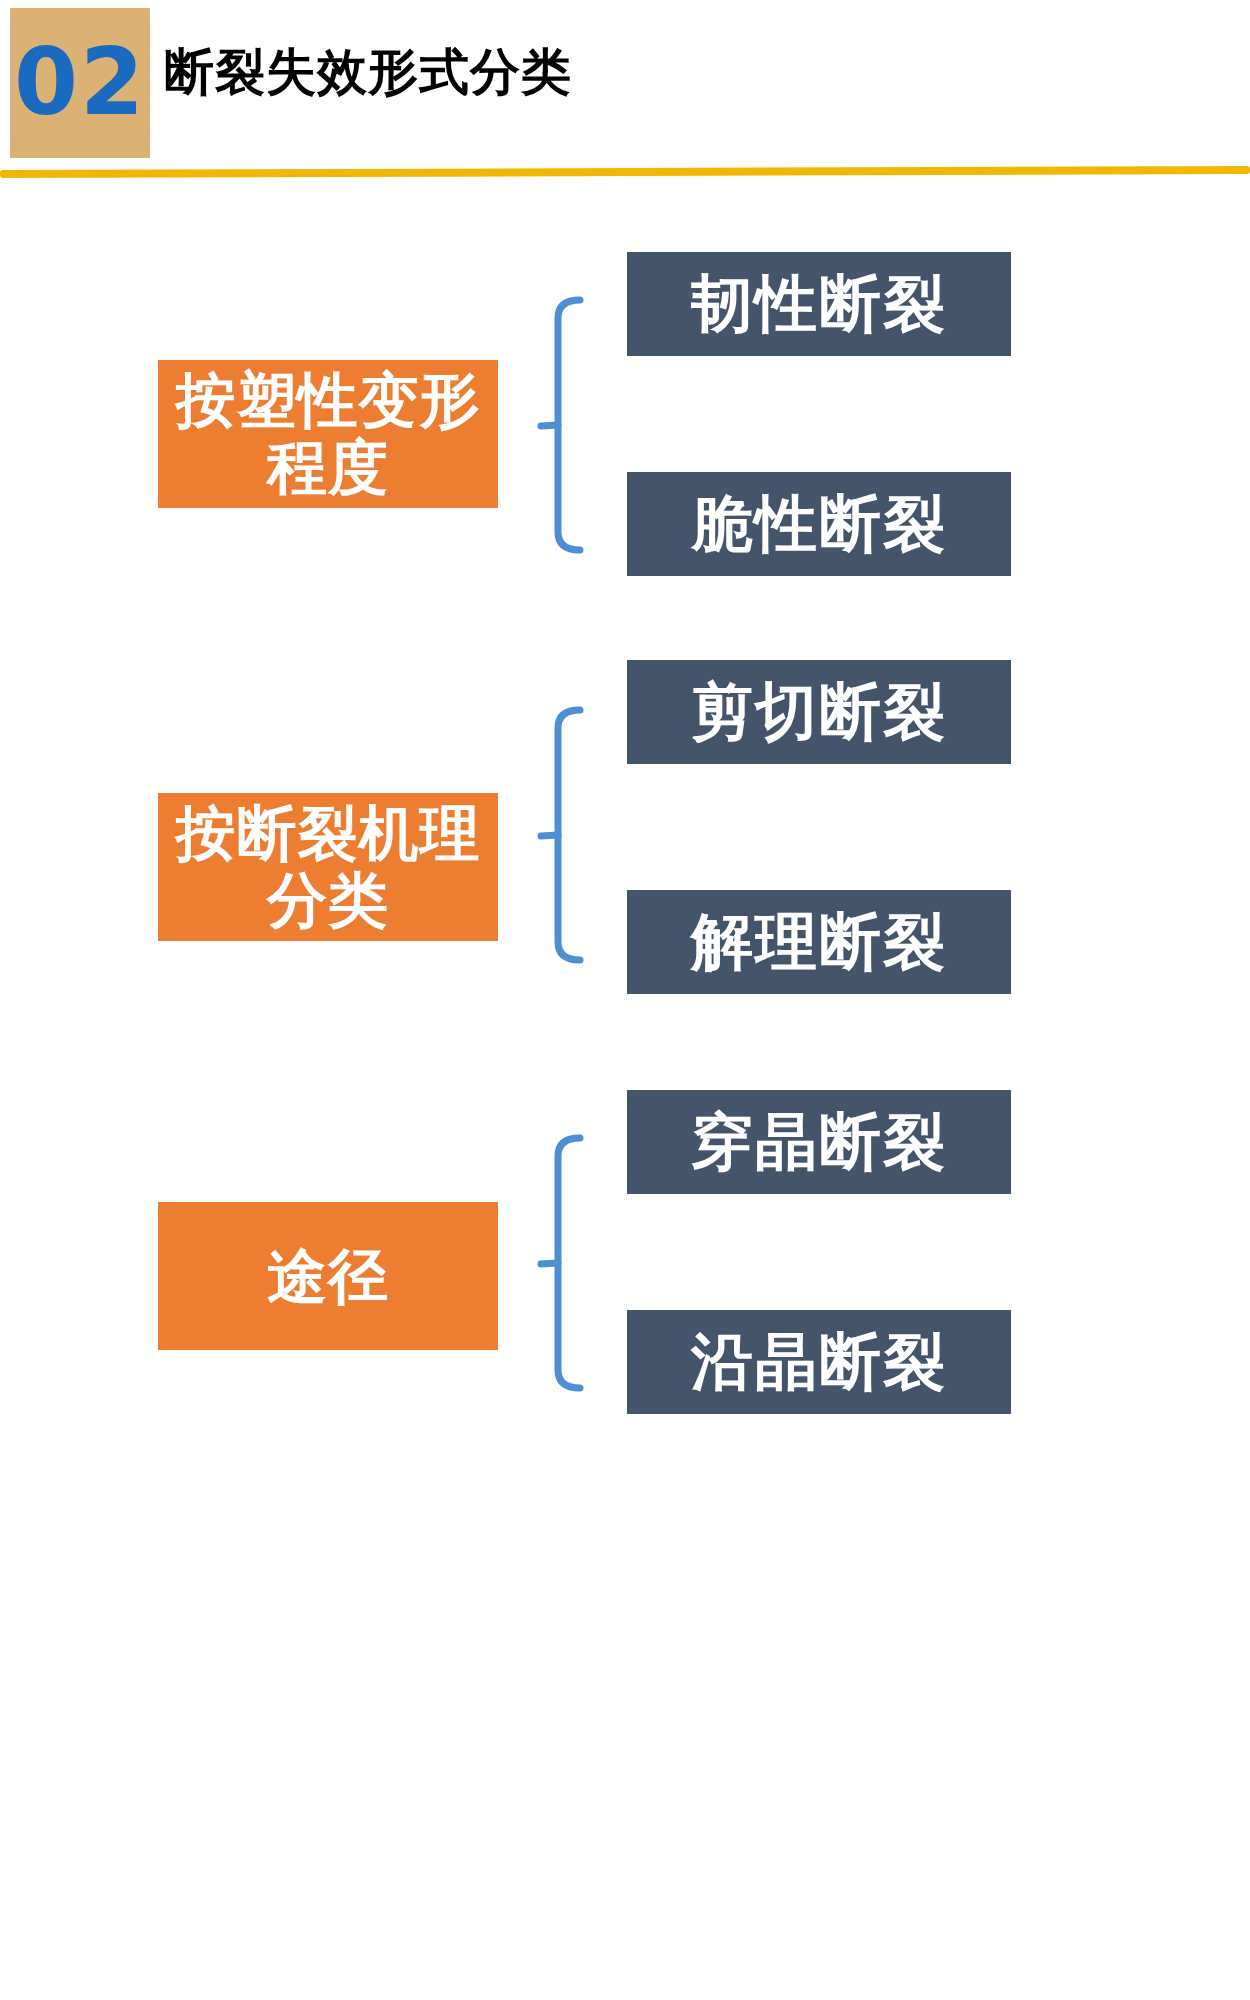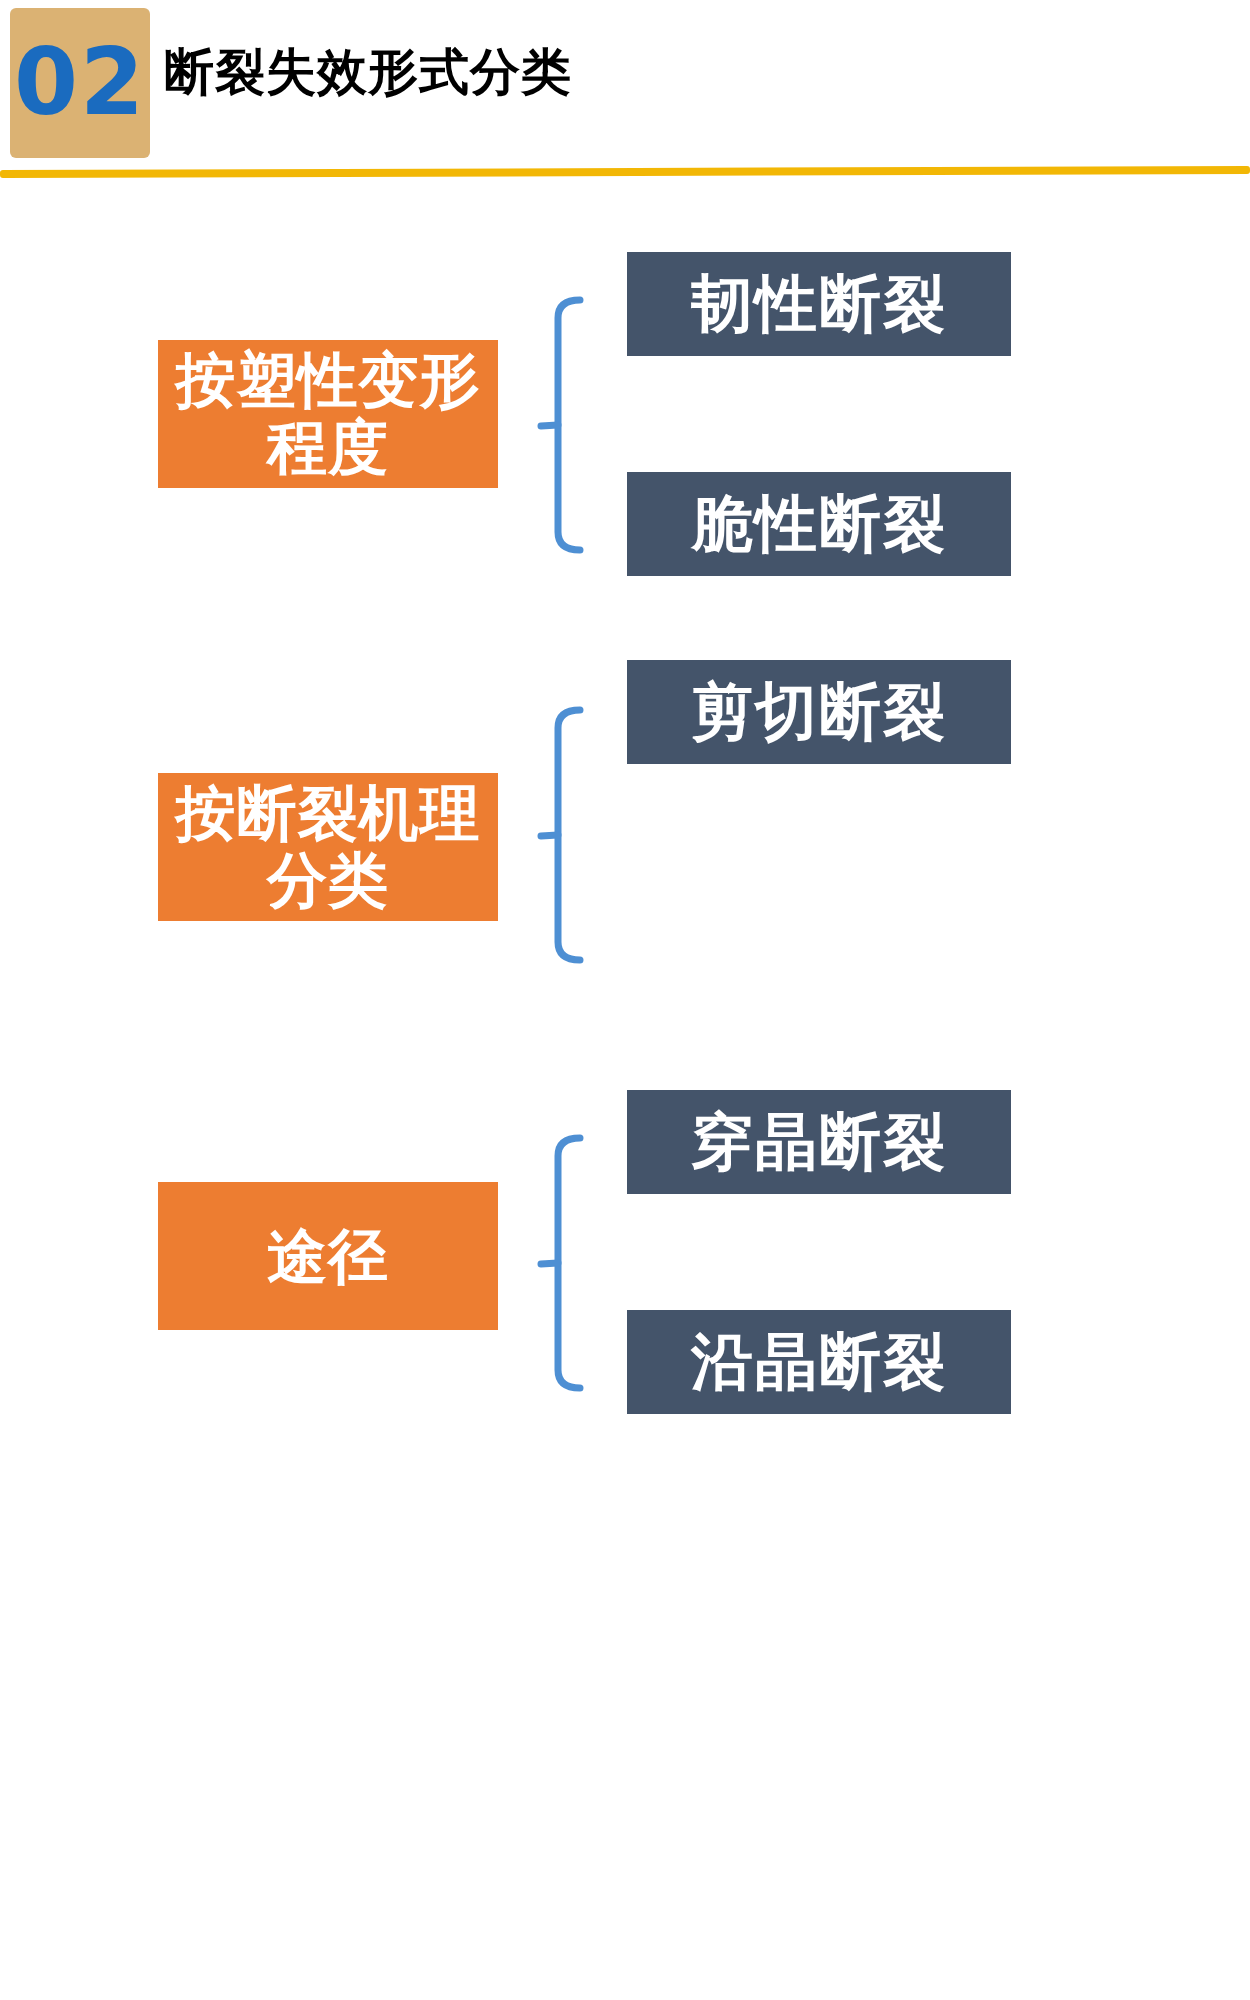--- a/index.html
+++ b/index.html
@@ -18,21 +18,21 @@
     width:1250px;height:2000px;background:var(--bg);
     font-family:"Liberation Sans",sans-serif;
     overflow:hidden;
   }
   .slide{position:relative;width:1250px;height:2000px;background:var(--bg);}
 
   
   .num-block{
     position:absolute;left:10px;top:8px;width:140px;height:150px;
     background:var(--num-bg);
-    display:flex;align-items:center;justify-content:center;border-radius:6px;
+    display:flex;align-items:center;justify-content:center;
   }
   .num{
     font-family:"DejaVu Sans","Liberation Sans",sans-serif;
     font-weight:bold;font-size:92px;color:var(--num-text);
     letter-spacing:2px;line-height:1;
   }
   .title{
     position:absolute;left:164px;top:44px;
     font-family:"DejaVu Sans","Liberation Sans",sans-serif;
     font-weight:bold;font-size:50px;color:var(--title-text);
@@ -43,20 +43,21 @@
     background:var(--underline);border-radius:3px;
     transform:rotate(-0.18deg);transform-origin:left center;
   }
 
   
   .cat-box{
     position:absolute;left:158px;width:340px;height:148px;
     background:var(--cat-bg);
     display:flex;flex-direction:column;align-items:center;justify-content:center;
     text-align:center;
+    margin-top:20px;
   }
   .cat-line{
     font-family:"DejaVu Serif","Liberation Serif",serif;
     font-weight:bold;font-size:60px;line-height:67px;color:var(--box-text);
     letter-spacing:1px;white-space:nowrap;
   }
   .item-box{
     position:absolute;left:627px;width:384px;height:104px;
     background:var(--item-bg);
     display:flex;align-items:center;justify-content:center;
@@ -92,20 +93,21 @@
   <svg class="brace" style="top:296px" viewBox="0 0 48 258" aria-hidden="true">
     <path d="M 43 4 Q 21 4 21 22 L 21 236 Q 21 254 43 254"></path>
     <path d="M 21 129 L 4 130"></path>
   </svg>
 
   <div class="item-box" style="top:660px">剪切断裂</div>
   <div class="cat-box" style="top:773px">
     <div class="cat-line">按断裂机理</div>
     <div class="cat-line">分类</div>
   </div>
+  <div class="item-box" style="top:890px">解理断裂</div>
   <svg class="brace" style="top:706px" viewBox="0 0 48 258" aria-hidden="true">
     <path d="M 43 4 Q 21 4 21 22 L 21 236 Q 21 254 43 254"></path>
     <path d="M 21 129 L 4 130"></path>
   </svg>
 
   <div class="item-box" style="top:1090px">穿晶断裂</div>
   <div class="cat-box" style="top:1182px">
     <div class="cat-line">途径</div>
   </div>
   <div class="item-box" style="top:1310px">沿晶断裂</div>

